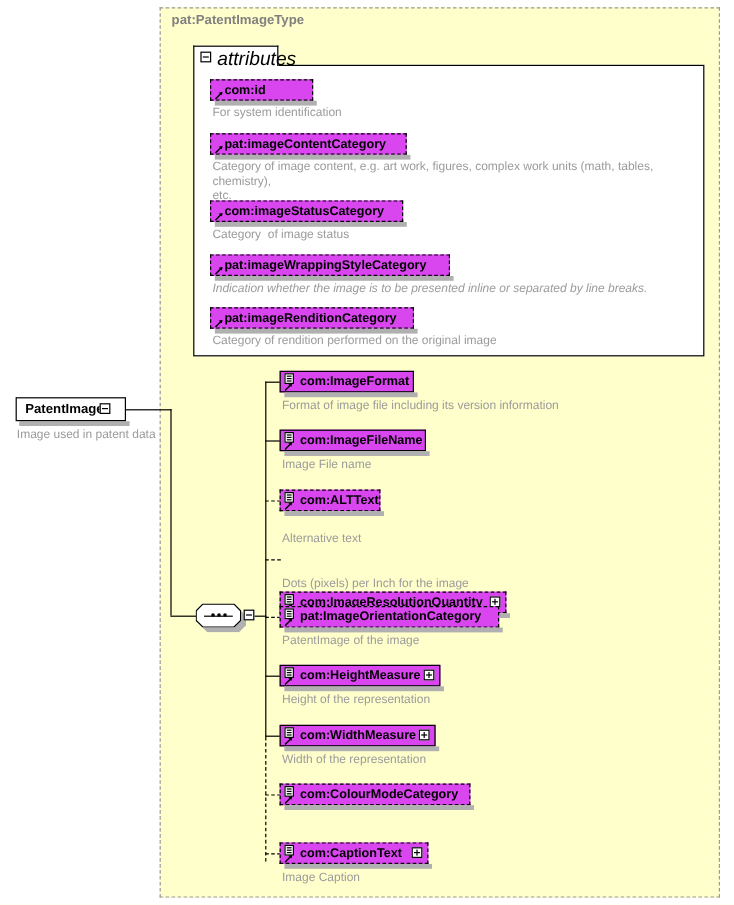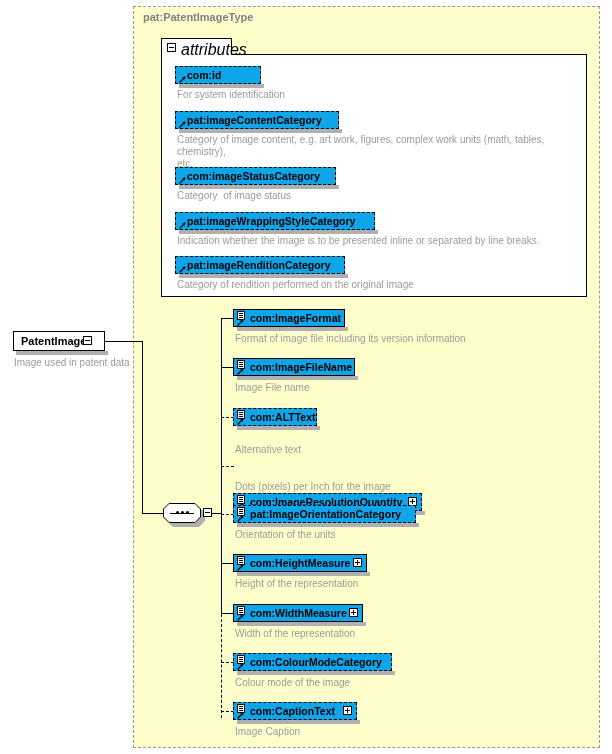--- a/index.html
+++ b/index.html
@@ -76,21 +76,21 @@
     border:1px solid #000000;
     box-sizing:border-box;
     z-index:2;
   }
 
   
   .node{
     position:absolute;
     height:18px;
     box-sizing:border-box;
-    background:#0ea5e9;
+    background:#d946ef;
     z-index:4;
   }
   .node.req{border:1px solid #000000;}
   .node.opt{border:1px dashed #000000;}
   .node .shadow{
     position:absolute;left:3px;top:17px;
     height:4px;right:-4px;
     background:#b0b0b0;
     z-index:-1;
   }
@@ -245,21 +245,21 @@
   <div class="node opt attr" style="left:175px;top:212px;width:200px;">
     <div class="shadow"></div>
     <div class="arrow-ic">
       <svg width="7" height="7" viewBox="0 0 7 7">
           <path d="M0.5 6.5 L6 1" stroke="#000" stroke-width="1.2" fill="none"></path>
           <path d="M6.5 0.5 L3.2 1.2 L5.8 3.4 Z" fill="#000"></path>
         </svg>
     </div>
     <span class="nlabel">pat:imageWrappingStyleCategory</span>
   </div>
-  <div class="anno" style="left:177px;top:235px;width:404px;">Indication whether the image is to be presented inline or separated by line breaks.</div>
+  <div class="anno" style="left:177px;top:235px;width:404px;font-style:italic;">Indication whether the image is to be presented inline or separated by line breaks.</div>
 
   <div class="node opt attr" style="left:175px;top:256px;width:170px;">
     <div class="shadow"></div>
     <div class="arrow-ic">
       <svg width="7" height="7" viewBox="0 0 7 7">
           <path d="M0.5 6.5 L6 1" stroke="#000" stroke-width="1.2" fill="none"></path>
           <path d="M6.5 0.5 L3.2 1.2 L5.8 3.4 Z" fill="#000"></path>
         </svg>
     </div>
     <span class="nlabel">pat:imageRenditionCategory</span>
@@ -378,21 +378,21 @@
         <i></i>
       </div>
     <div class="arrow-ic">
       <svg width="7" height="7" viewBox="0 0 7 7">
           <path d="M0.5 6.5 L6 1" stroke="#000" stroke-width="1.2" fill="none"></path>
           <path d="M6.5 0.5 L3.2 1.2 L5.8 3.4 Z" fill="#000"></path>
         </svg>
     </div>
     <span class="nlabel">pat:ImageOrientationCategory</span>
   </div>
-  <div class="anno" style="left:235px;top:529px;width:360px;">Orientation of the units</div>
+  <div class="anno" style="left:235px;top:529px;width:360px;">PatentImage of the image</div>
 
   <div class="ln-h" style="left:221px;top:563px;width:13px;"></div>
   <div class="node req" style="left:233px;top:554px;width:134px;">
     <div class="shadow"></div>
     <div class="el-icon">
         <i></i>
         <i></i>
         <i></i>
       </div>
     <div class="arrow-ic">
@@ -434,21 +434,20 @@
         <i></i>
       </div>
     <div class="arrow-ic">
       <svg width="7" height="7" viewBox="0 0 7 7">
           <path d="M0.5 6.5 L6 1" stroke="#000" stroke-width="1.2" fill="none"></path>
           <path d="M6.5 0.5 L3.2 1.2 L5.8 3.4 Z" fill="#000"></path>
         </svg>
     </div>
     <span class="nlabel">com:ColourModeCategory</span>
   </div>
-  <div class="anno" style="left:235px;top:677px;width:360px;">Colour mode of the image</div>
 
   <div class="ln-hd" style="left:221px;top:711px;width:13px;"></div>
   <div class="node opt" style="left:233px;top:702px;width:124px;">
     <div class="shadow"></div>
     <div class="el-icon">
         <i></i>
         <i></i>
         <i></i>
       </div>
     <div class="arrow-ic">

